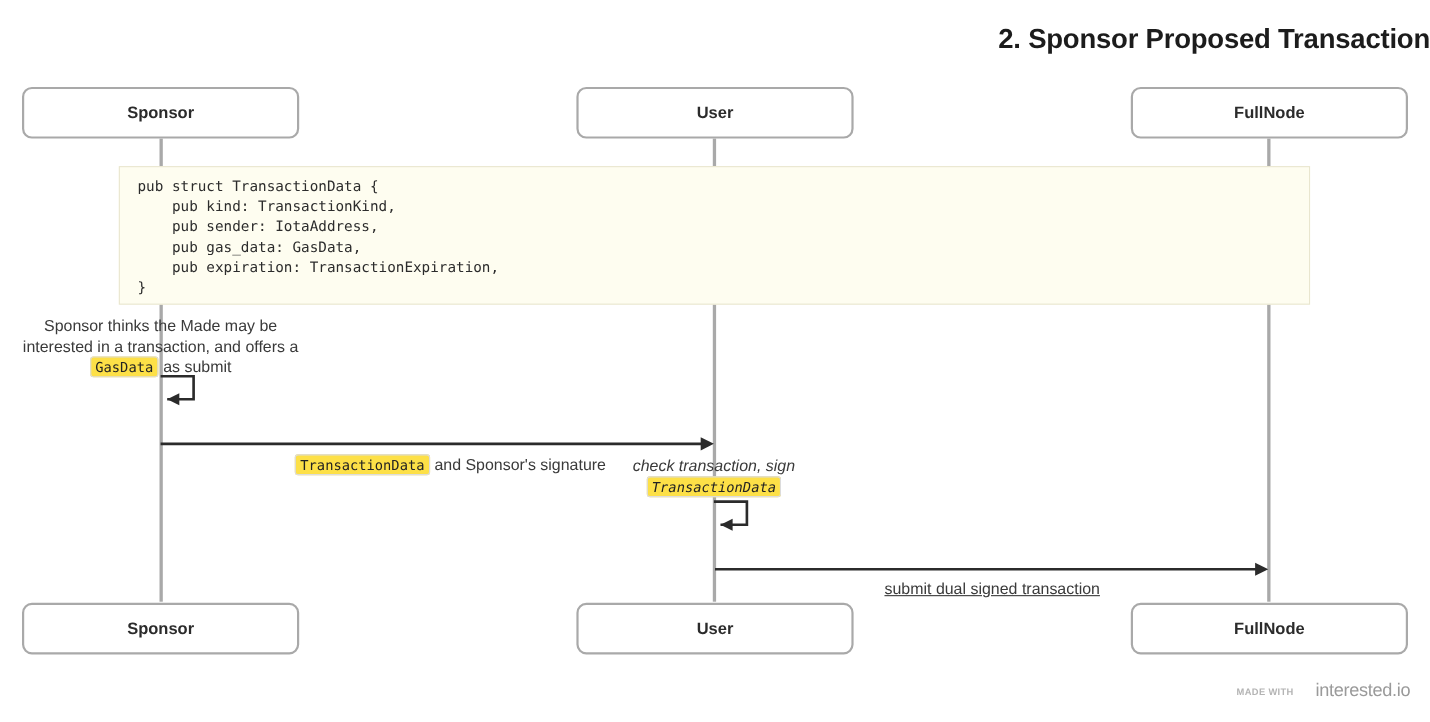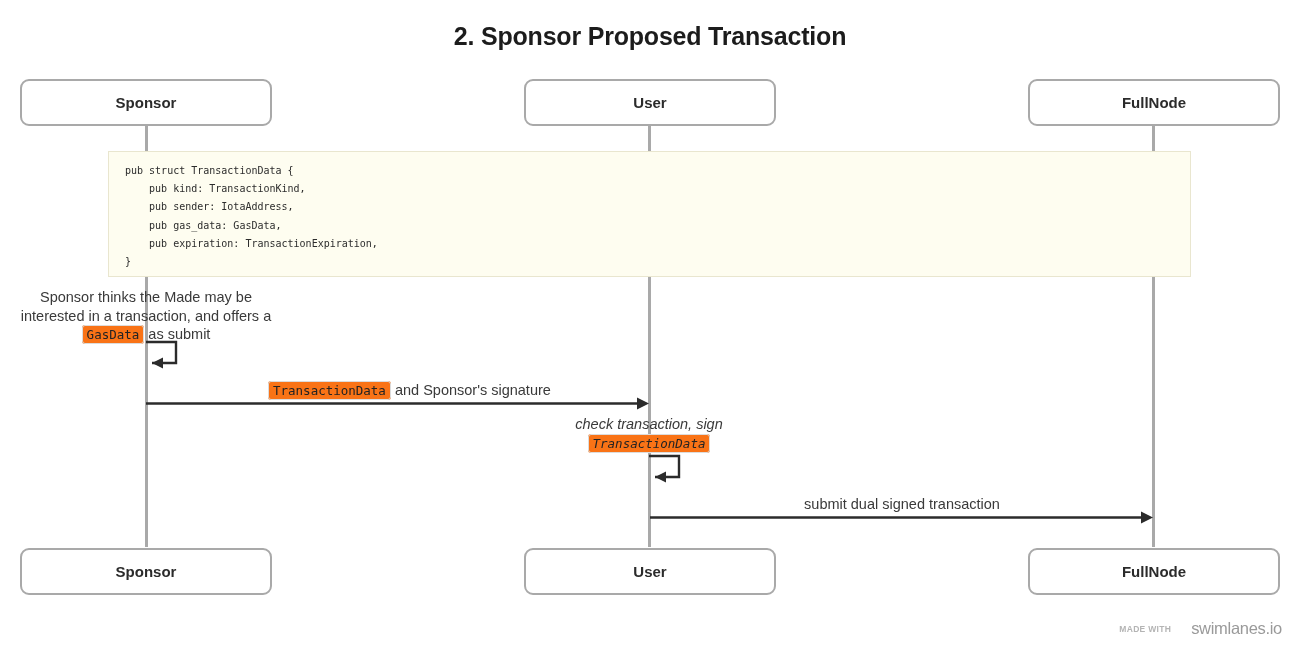--- a/index.html
+++ b/index.html
@@ -18,21 +18,21 @@
     background: #ffffff;
     overflow: hidden;
   }
 
   
   .diagram-title {
     position: absolute;
     left: 0;
     top: 22px;
     width: 1300px;
-    text-align: center;
+    text-align: right;
     font-size: 25px;
     font-weight: bold;
     color: #1c1c1c;
     letter-spacing: -0.2px;
   }
 
   
   .lifeline {
     position: absolute;
     width: 3px;
@@ -65,49 +65,50 @@
     width: 1083px;
     height: 126px;
     box-sizing: border-box;
     background: #fefdf0;
     border: 1px solid #e9e6cf;
     padding: 10px 0 0 16px;
   }
   .code-note pre {
     margin: 0;
     font-family: "DejaVu Sans Mono", monospace;
-    font-size: 10px;
+    font-size: 13px;
     line-height: 18.2px;
     color: #2c2c2c;
     white-space: pre;
   }
 
   
   .note-text {
     position: absolute;
     font-size: 14.5px;
     line-height: 18.5px;
     color: #3a3a3a;
     text-align: center;
   }
   .msg-label {
     position: absolute;
     font-size: 14.5px;
     line-height: 19px;
     color: #3a3a3a;
     white-space: nowrap;
+    margin-top: 32px;
   }
   .msg-label.centered {
     text-align: center;
   }
 
   code.chip {
     font-family: "DejaVu Sans Mono", monospace;
     font-size: 12.5px;
-    background: #f97316;
+    background: #fde047;
     border: 1px solid #dcdcdc;
     border-radius: 3px;
     padding: 1px 4px;
     color: #232323;
     white-space: nowrap;
   }
 
   
   .arrow-svg {
     position: absolute;
@@ -187,37 +188,37 @@
   <div class="note-text" style="left:548px; top:415px; width:202px;font-style:italic;">
     <span>check transaction, sign </span><br>
     <code class="chip">TransactionData</code>
   </div>
 
   <svg class="arrow-svg" style="left:643px; top:452px;" width="56" height="32" viewBox="0 0 56 32">
     <path d="M6,4 L36,4 L36,25 L12,25" fill="none" stroke="#2b2b2b" stroke-width="2.4"></path>
     <polygon points="12,25 23,19.5 23,30.5" fill="#2b2b2b"></polygon>
   </svg>
 
-  <div class="msg-label centered" style="left:650px; top:495px; width:504px;">
+  <div class="msg-label centered" style="left:650px; top:495px; width:504px;text-decoration:underline;">
     <span>submit dual signed transaction</span>
   </div>
 
   <svg class="arrow-svg" style="left:650px; top:510px;" width="506" height="16" viewBox="0 0 506 16">
     <line x1="0" y1="7.5" x2="495" y2="7.5" stroke="#2b2b2b" stroke-width="2.4"></line>
     <polygon points="503,7.5 491,1.5 491,13.5" fill="#2b2b2b"></polygon>
   </svg>
 
   <div class="participant" style="left:20px; top:548px; width:252px;">
     <span>Sponsor</span>
   </div>
   <div class="participant" style="left:524px; top:548px; width:252px;">
     <span>User</span>
   </div>
   <div class="participant" style="left:1028px; top:548px; width:252px;">
     <span>FullNode</span>
   </div>
 
   <div class="footer">
     <span class="made-with">Made with</span>
-    <span class="brand">swimlanes.io</span>
+    <span class="brand">interested.io</span>
   </div>
 
 </div>
 
 </body></html>

